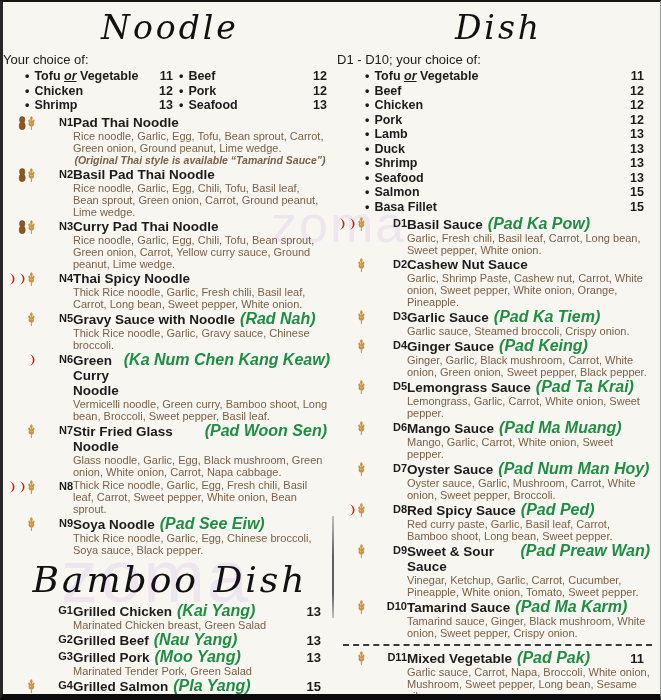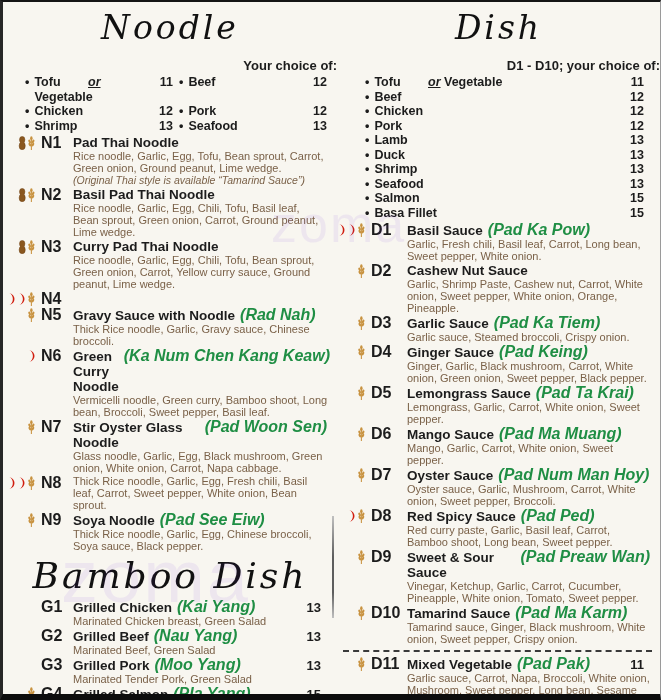--- a/index.html
+++ b/index.html
@@ -24,46 +24,46 @@
     font-family:"DejaVu Serif", serif;
     font-style:italic;
     font-weight:400;
     font-size:33px;
     letter-spacing:3px;
     text-align:center;
     line-height:44px;
     color:#111;
   }
   .choice-header{
-    text-align:right;
-    font-weight:bold;
+    text-align:left;
+    font-weight:normal;
     font-size:13px;
     line-height:16px;
-    margin-top:8px;
+    margin-top:2px;
   }
   
   .choices-2col{display:grid;grid-template-columns:1fr 1fr;column-gap:6px;padding:1px 10px 2px 22px;}
   .choices-1col{display:flex;flex-direction:column;padding:1px 16px 2px 28px;}
   .choice{display:flex;align-items:baseline;font-weight:bold;font-size:12.5px;line-height:14.5px;}
   .choice .bullet{margin-right:5px;}
   .choice .cprice{margin-left:auto;}
-  .choice i.u{text-decoration:underline;margin-left:24px;}
+  .choice i.u{text-decoration:underline;}
   
   .items{display:flex;flex-direction:column;padding-right:6px;}
   .item{display:grid;grid-template-columns:38px 32px 1fr;margin-bottom:1px;}
   .col-right .item{grid-template-columns:34px 36px 1fr;}
   .icons{display:flex;justify-content:flex-end;align-items:flex-start;gap:1px;padding-right:5px;padding-top:1px;}
   .icons svg{display:block;}
-  .code{font-weight:bold;font-size:16px;line-height:15px;}
+  .code{font-weight:bold;font-size:11px;line-height:15px;text-align:right;}
   .ibody{padding-right:4px;}
   .iname{display:flex;align-items:baseline;font-weight:bold;font-size:13.5px;line-height:15px;}
   .thai{font-style:italic;font-size:16px;font-weight:bold;color:#1f8e44;margin-left:5px;white-space:nowrap;}
   .iprice{margin-left:auto;font-weight:bold;font-size:13px;padding-right:6px;}
   .desc{font-size:11px;line-height:12px;color:#7a6148;font-weight:400;}
-  .note{font-size:10.5px;line-height:12px;color:#7a6148;font-style:italic;font-weight:400;}
+  .note{font-size:10.5px;line-height:12px;color:#7a6148;font-style:italic;font-weight:700;text-align:center;}
   
   .dash-sep{border-top:2px dashed #3a3a3a;margin:4px 8px 4px 6px;}
   
   .watermark{
     position:absolute;
     font-weight:normal;
     color:#6d28d9;
     opacity:0.07;
     pointer-events:none;
     letter-spacing:2px;
@@ -204,20 +204,26 @@
             <svg width="8.75" height="14" viewBox="0 0 10 16">
               <path d="M5 3 L5 16" stroke="#c8923f" stroke-width="1.2" fill="none"></path>
               <ellipse cx="5" cy="2.6" rx="1.4" ry="2.4" fill="#c8923f"></ellipse>
               <ellipse cx="3" cy="6.2" rx="1.3" ry="2.2" fill="#c8923f" transform="rotate(-28 3 6.2)"></ellipse>
               <ellipse cx="7" cy="6.2" rx="1.3" ry="2.2" fill="#c8923f" transform="rotate(28 7 6.2)"></ellipse>
               <ellipse cx="3.2" cy="9.8" rx="1.3" ry="2.2" fill="#c8923f" transform="rotate(-28 3.2 9.8)"></ellipse>
               <ellipse cx="6.8" cy="9.8" rx="1.3" ry="2.2" fill="#c8923f" transform="rotate(28 6.8 9.8)"></ellipse>
             </svg>
           </div>
           <div class="code">N4</div>
+          <div class="ibody">
+            <div class="iname">
+              <span>Thai Spicy Noodle</span>
+            </div>
+            <div class="desc">Thick Rice noodle, Garlic, Fresh chili, Basil leaf, Carrot, Long bean, Sweet pepper, White onion.</div>
+          </div>
         </div>
         <div class="item">
           <div class="icons">
             <svg width="8.75" height="14" viewBox="0 0 10 16">
               <path d="M5 3 L5 16" stroke="#c8923f" stroke-width="1.2" fill="none"></path>
               <ellipse cx="5" cy="2.6" rx="1.4" ry="2.4" fill="#c8923f"></ellipse>
               <ellipse cx="3" cy="6.2" rx="1.3" ry="2.2" fill="#c8923f" transform="rotate(-28 3 6.2)"></ellipse>
               <ellipse cx="7" cy="6.2" rx="1.3" ry="2.2" fill="#c8923f" transform="rotate(28 7 6.2)"></ellipse>
               <ellipse cx="3.2" cy="9.8" rx="1.3" ry="2.2" fill="#c8923f" transform="rotate(-28 3.2 9.8)"></ellipse>
               <ellipse cx="6.8" cy="9.8" rx="1.3" ry="2.2" fill="#c8923f" transform="rotate(28 6.8 9.8)"></ellipse>
@@ -254,21 +260,21 @@
               <ellipse cx="5" cy="2.6" rx="1.4" ry="2.4" fill="#c8923f"></ellipse>
               <ellipse cx="3" cy="6.2" rx="1.3" ry="2.2" fill="#c8923f" transform="rotate(-28 3 6.2)"></ellipse>
               <ellipse cx="7" cy="6.2" rx="1.3" ry="2.2" fill="#c8923f" transform="rotate(28 7 6.2)"></ellipse>
               <ellipse cx="3.2" cy="9.8" rx="1.3" ry="2.2" fill="#c8923f" transform="rotate(-28 3.2 9.8)"></ellipse>
               <ellipse cx="6.8" cy="9.8" rx="1.3" ry="2.2" fill="#c8923f" transform="rotate(28 6.8 9.8)"></ellipse>
             </svg>
           </div>
           <div class="code">N7</div>
           <div class="ibody">
             <div class="iname">
-              <span>Stir Oyster Glass Noodle</span>
+              <span>Stir Fried Glass Noodle</span>
               <span class="thai">(Pad Woon Sen)</span>
             </div>
             <div class="desc">Glass noodle, Garlic, Egg, Black mushroom, Green onion, White onion, Carrot, Napa cabbage.</div>
           </div>
         </div>
         <div class="item">
           <div class="icons">
             <svg width="8.4" height="14" viewBox="0 0 9 15">
               <path d="M1.5 1 C6.5 3.5 6.5 11.5 1.5 14 C8.8 11.8 8.8 3.2 1.5 1 Z" fill="#d01c0d"></path>
             </svg>
@@ -327,21 +333,20 @@
         </div>
         <div class="item">
           <div class="icons"></div>
           <div class="code">G2</div>
           <div class="ibody">
             <div class="iname">
               <span>Grilled Beef</span>
               <span class="thai">(Nau Yang)</span>
               <span class="iprice">13</span>
             </div>
-            <div class="desc">Marinated Beef, Green Salad</div>
           </div>
         </div>
         <div class="item">
           <div class="icons"></div>
           <div class="code">G3</div>
           <div class="ibody">
             <div class="iname">
               <span>Grilled Pork</span>
               <span class="thai">(Moo Yang)</span>
               <span class="iprice">13</span>

